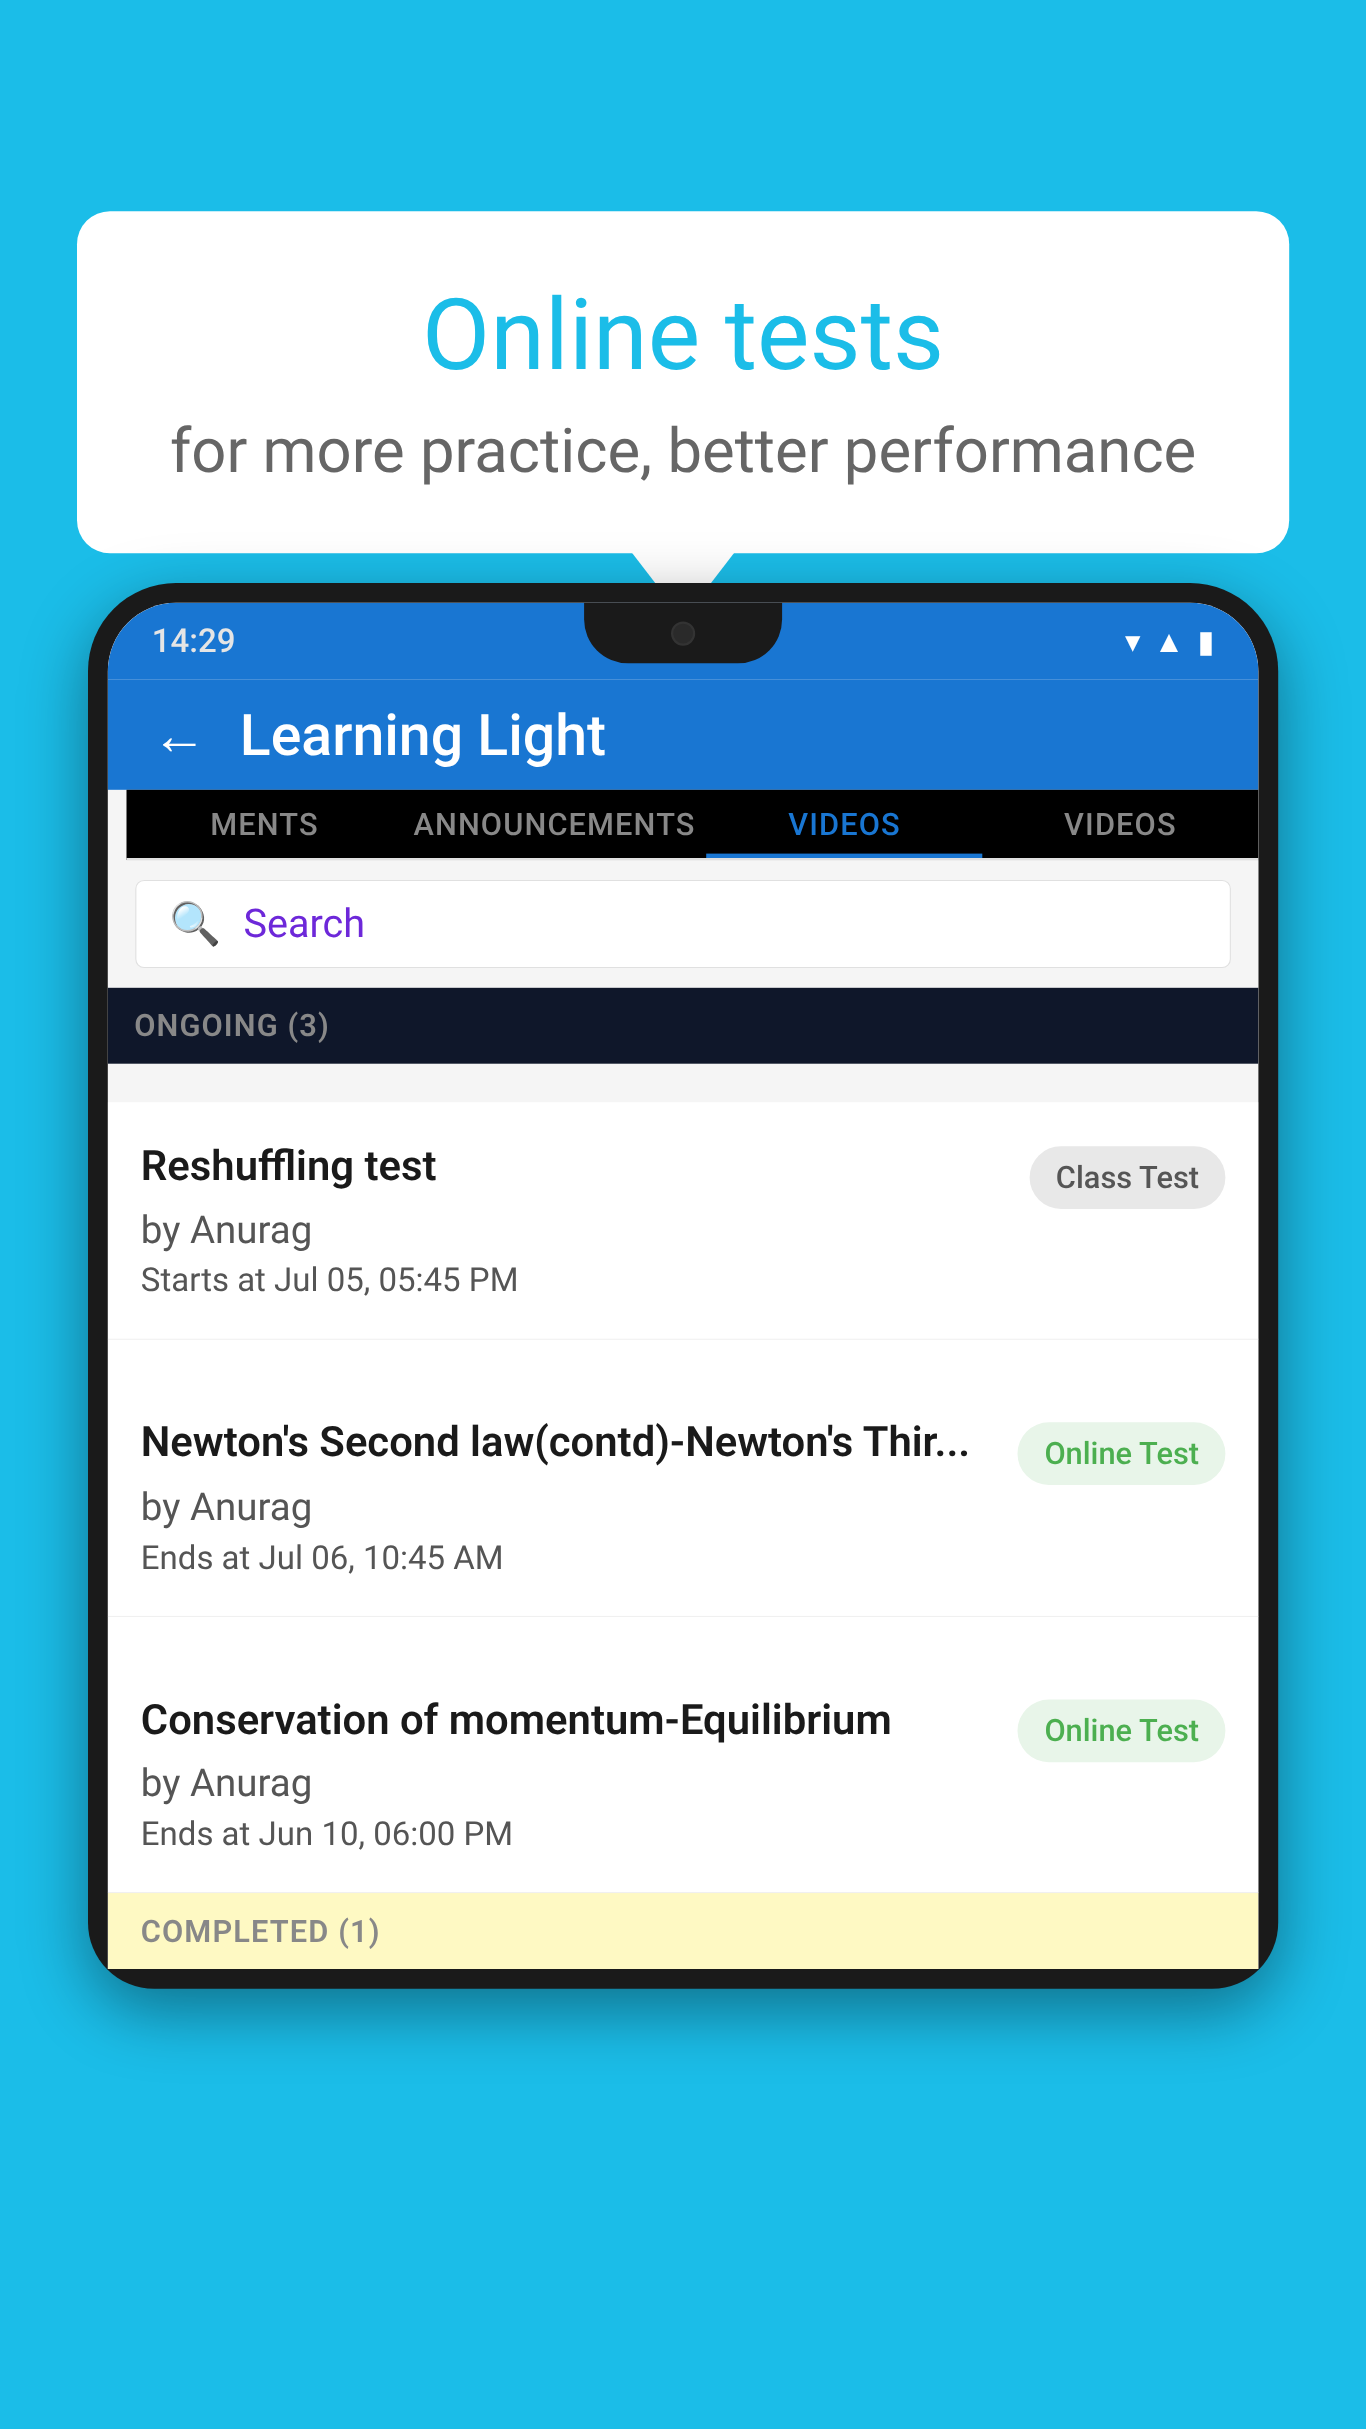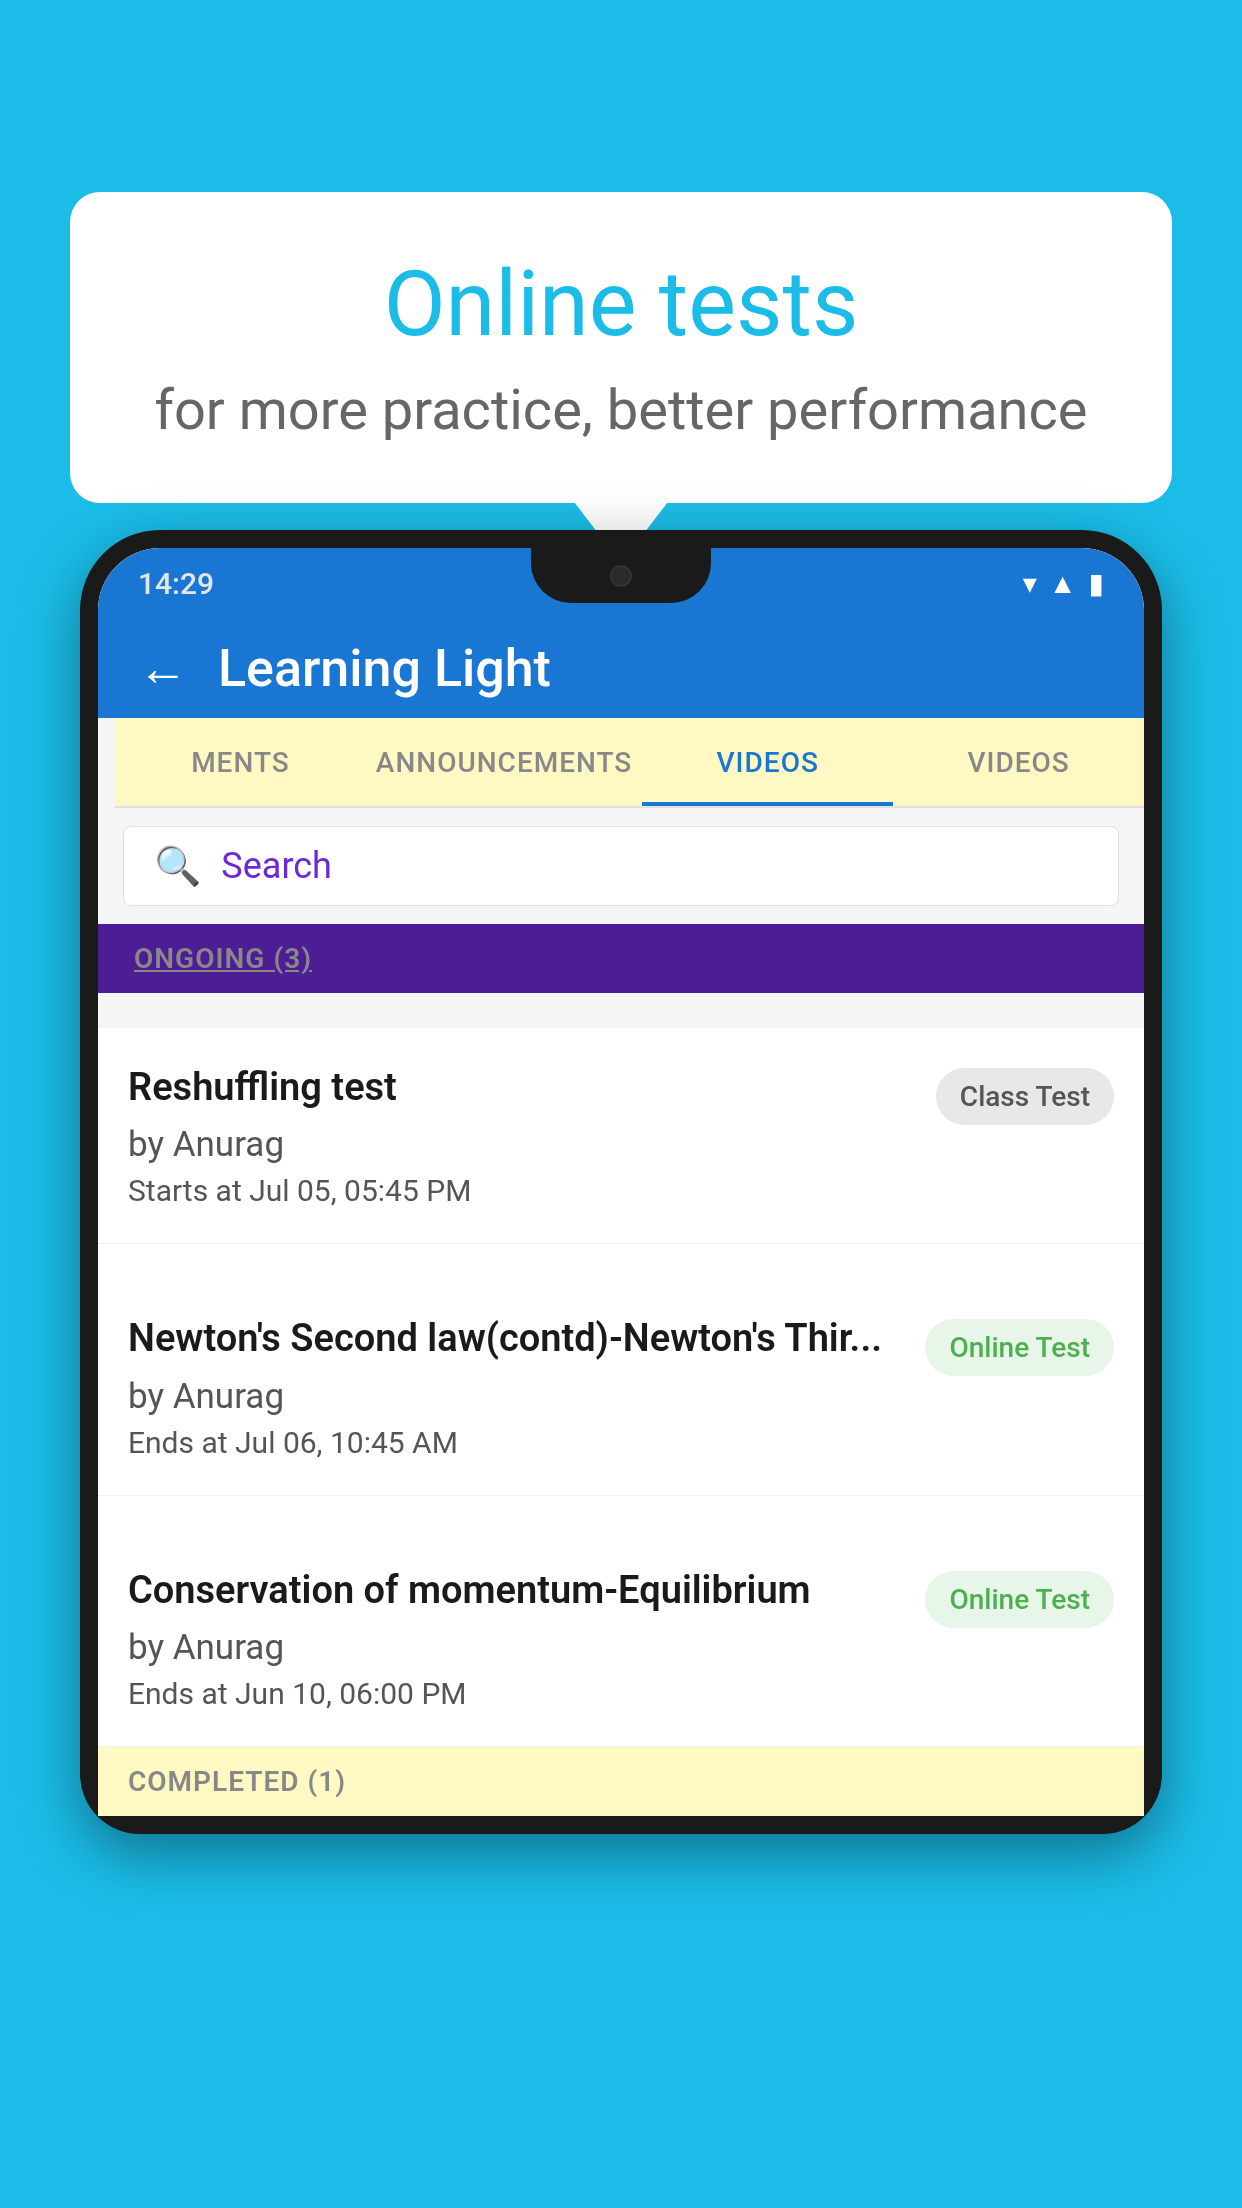--- a/index.html
+++ b/index.html
@@ -137,24 +137,24 @@
     }
 
     .app-title {
       color: white;
       font-size: 52px;
       font-weight: 500;
     }
 
     
     .tab-bar {
-      background: #fef9c3;
+      background: #000000;
       display: flex;
       border-bottom: 2px solid #e0e0e0;
-      height: 90px;
+      height: 64px;
       align-items: stretch;
       margin-left: 17px;
     }
 
     .tab-item {
       flex: 1;
       display: flex;
       align-items: center;
       justify-content: center;
       font-size: 28px;
@@ -202,27 +202,26 @@
       font-size: 38px;
     }
 
     .search-text {
       font-size: 36px;
       color: #6d28d9;
     }
 
     
     .section-header {
-      background: #4c1d95;
-      padding: 18px 36px;
+      background: #0f172a;
+      padding: 18px 24px;
       font-size: 28px;
       font-weight: 600;
       color: #888;
       letter-spacing: 1px;
-      text-decoration: underline;
     }
 
     
     .test-list {
       background: white;
     }
 
     .test-item {
       padding: 35px 30px;
       border-bottom: 1px solid #f0f0f0;

